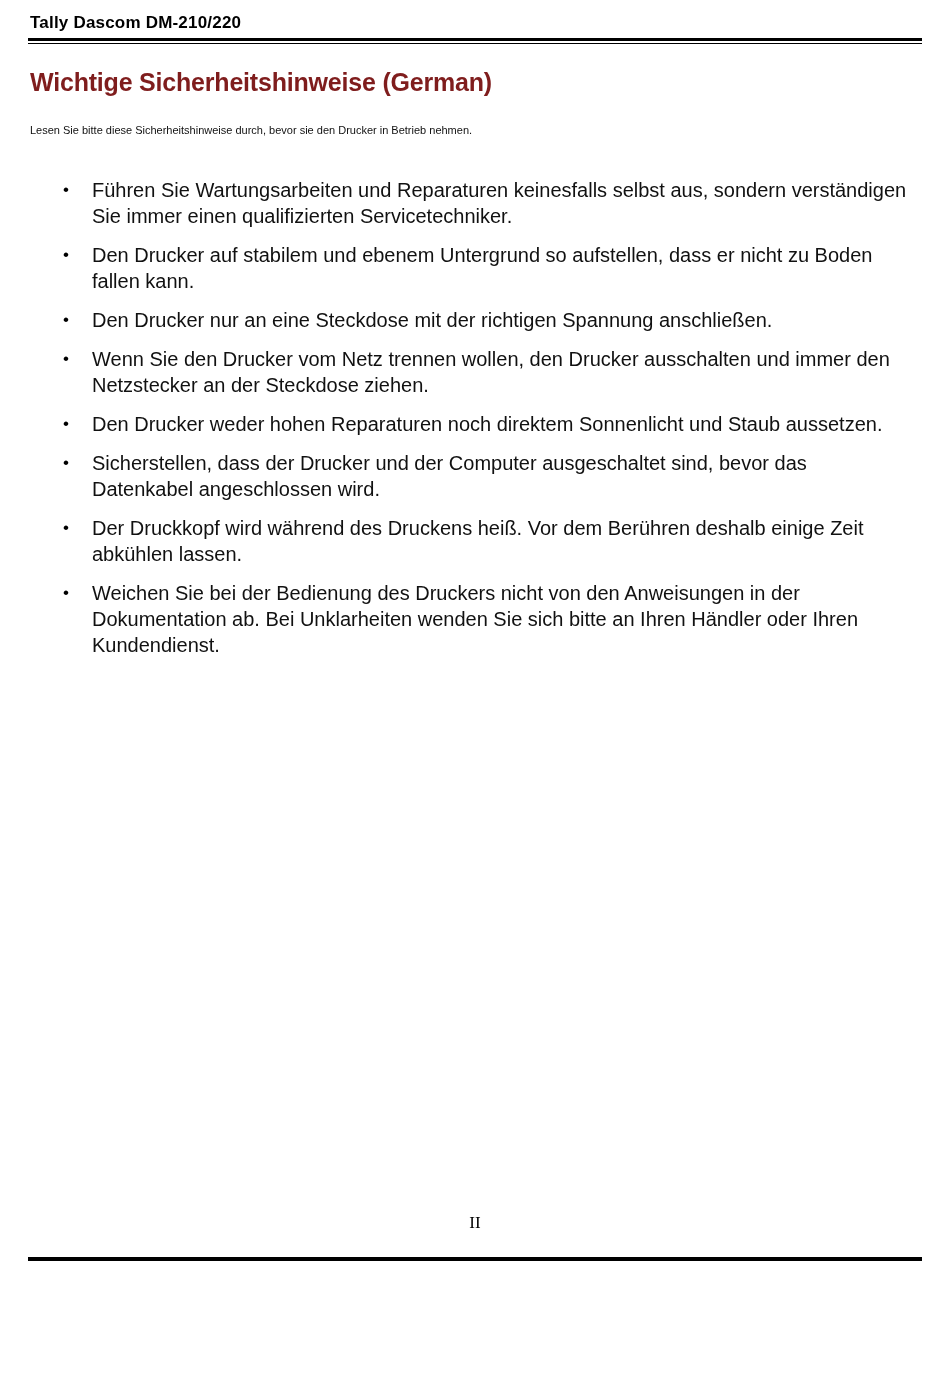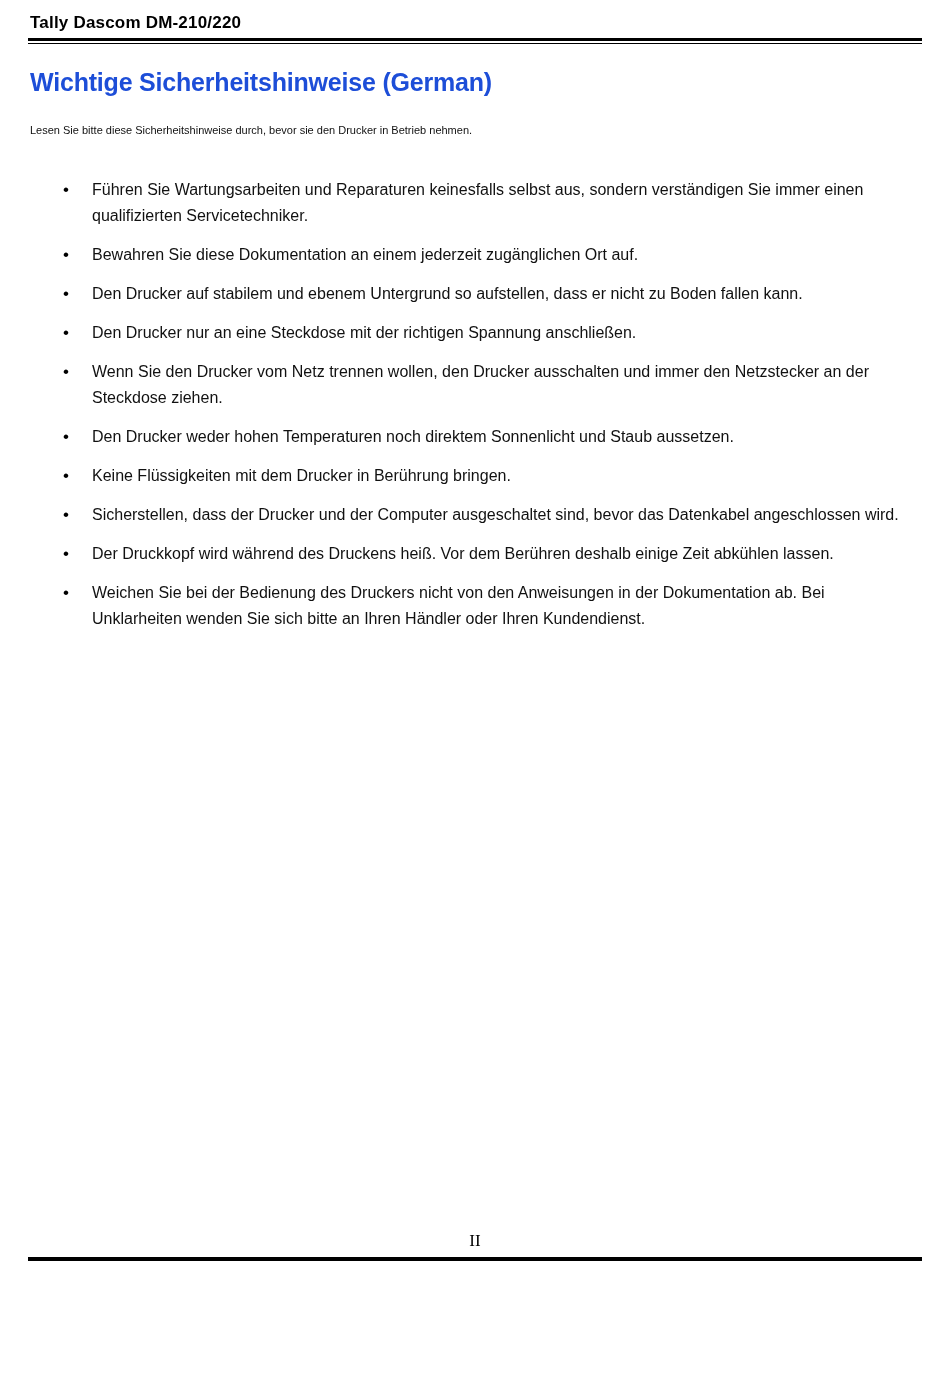--- a/index.html
+++ b/index.html
@@ -38,40 +38,40 @@
     background: #000000;
     margin-top: 2px;
   }
   .content {
     padding: 0 30px;
   }
   .doc-title {
     margin: 24px 0 0 0;
     font-size: 25px;
     font-weight: bold;
-    color: #1d4ed8;
+    color: #7f1d1d;
     letter-spacing: -0.2px;
   }
   .intro {
     margin: 20px 0 0 0;
     font-size: 11px;
     line-height: 26px;
     color: #111111;
   }
   ul.bullets {
     list-style: none;
     margin: 34px 0 0 0;
     padding: 0;
   }
   ul.bullets li {
     position: relative;
     padding-left: 62px;
     padding-right: 10px;
     margin-bottom: 13px;
-    font-size: 16px;
+    font-size: 20px;
     line-height: 26px;
     color: #111111;
   }
   ul.bullets li::before {
     content: "\2022";
     position: absolute;
     left: 33px;
     top: 0;
     font-size: 17px;
     color: #000000;
@@ -80,21 +80,21 @@
     position: absolute;
     left: 0;
     right: 0;
     bottom: 0;
   }
   .page-number {
     text-align: center;
     font-family: "Liberation Serif", "DejaVu Serif", serif;
     font-size: 17px;
     color: #000000;
-    margin-bottom: 6px;
+    margin-bottom: 24px;
   }
   .footer-rule {
     height: 4px;
     background: #000000;
     margin: 0 28px 3px 28px;
   }
 </style>
 </head>
 <body>
 
@@ -106,26 +106,24 @@
     <div class="rule-thin"></div>
   </header>
 
   <main class="content">
     <h1 class="doc-title">Wichtige Sicherheitshinweise (German)</h1>
 
     <p class="intro">Lesen Sie bitte diese Sicherheitshinweise durch, bevor sie den Drucker in Betrieb nehmen.</p>
 
     <ul class="bullets">
       <li>Führen Sie Wartungsarbeiten und Reparaturen keinesfalls selbst aus, sondern verständigen Sie immer einen qualifizierten Servicetechniker.</li>
-      <li>Bewahren Sie diese Dokumentation an einem jederzeit zugänglichen Ort auf.</li>
       <li>Den Drucker auf stabilem und ebenem Untergrund so aufstellen, dass er nicht zu Boden fallen kann.</li>
       <li>Den Drucker nur an eine Steckdose mit der richtigen Spannung anschließen.</li>
       <li>Wenn Sie den Drucker vom Netz trennen wollen, den Drucker ausschalten und immer den Netzstecker an der Steckdose ziehen.</li>
-      <li>Den Drucker weder hohen Temperaturen noch direktem Sonnenlicht und Staub aussetzen.</li>
-      <li>Keine Flüssigkeiten mit dem Drucker in Berührung bringen.</li>
+      <li>Den Drucker weder hohen Reparaturen noch direktem Sonnenlicht und Staub aussetzen.</li>
       <li>Sicherstellen, dass der Drucker und der Computer ausgeschaltet sind, bevor das Datenkabel angeschlossen wird.</li>
       <li>Der Druckkopf wird während des Druckens heiß. Vor dem Berühren deshalb einige Zeit abkühlen lassen.</li>
       <li>Weichen Sie bei der Bedienung des Druckers nicht von den Anweisungen in der Dokumentation ab. Bei Unklarheiten wenden Sie sich bitte an Ihren Händler oder Ihren Kundendienst.</li>
     </ul>
   </main>
 
   <footer class="footer">
     <div class="page-number">II</div>
     <div class="footer-rule"></div>
   </footer>

